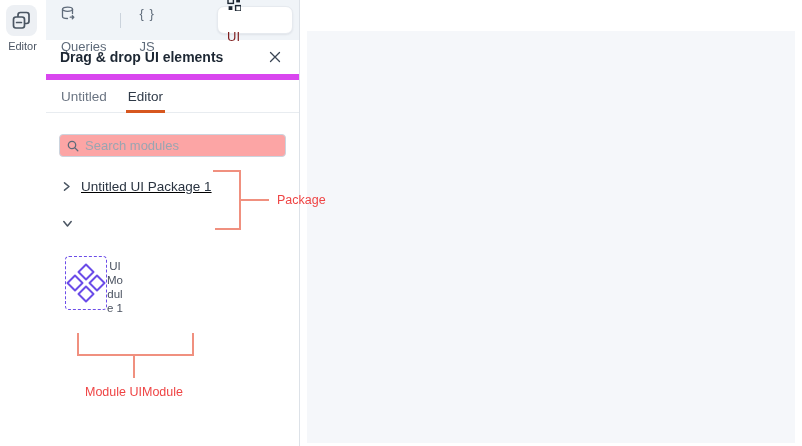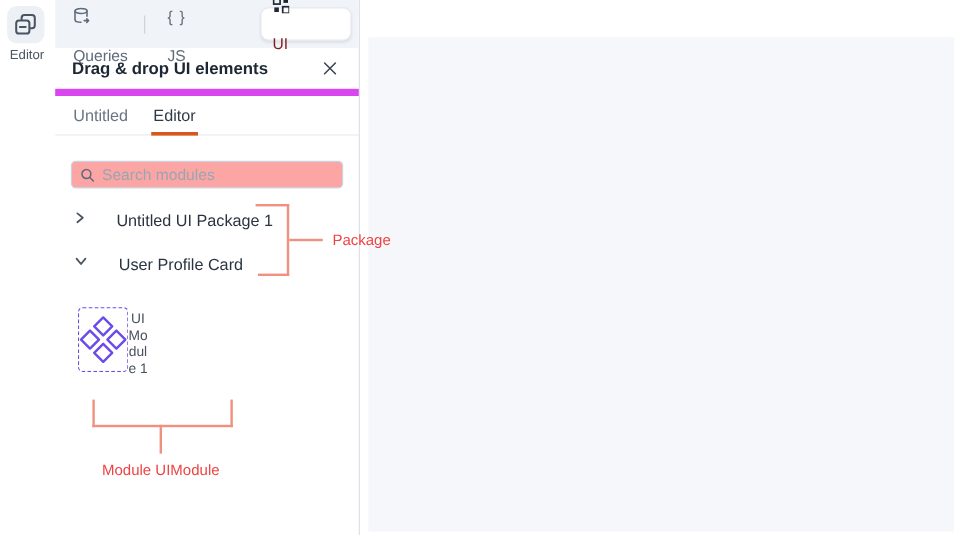--- a/index.html
+++ b/index.html
@@ -67,22 +67,22 @@
     display:flex; align-items:center; gap:6px; height:23px;
     border:1px solid #CBD4DE; border-radius:4px; background:#fca5a5; padding:0 7px;
   }
   .search-box input {
     border:none; outline:none; flex:1; font-size:13px; color:#2A3441;
     font-family:"Liberation Sans","DejaVu Sans",sans-serif; background:transparent;
   }
   .search-box input::placeholder { color:#9AA5B1; }
 
   .pkg-list { margin-top:19px; padding-left:3px; }
-  .pkg-row { display:flex; align-items:flex-start; gap:26px; height:20px;
-    margin-bottom:17px; cursor:pointer; }
+  .pkg-row { display:flex; align-items:center; gap:10px; height:20px;
+    margin-bottom:17px; cursor:pointer;text-decoration:underline; }
   .pkg-name { font-size:13.5px; font-weight:500; color:#2A3441; }
 
   .module-row { display:flex; gap:20px; margin-top:12px; margin-left:6px; }
   .module-item { width:58px; display:flex; flex-direction:row; align-items:center; }
   .module-card {
     width:55px; height:54px; border:1.5px dashed #6B4CE8; border-radius:4px;
     display:flex; align-items:center; justify-content:center; cursor:grab;
     background:#fff;
   }
   .module-name {
@@ -181,21 +181,20 @@
           </svg>
         </span>
         <span class="pkg-name">Untitled UI Package 1</span>
       </div>
       <div class="pkg-row">
         <span style="display:flex;">
           <svg width="11" height="9" viewBox="0 0 11 9" fill="none">
             <path d="M1.8 2.5 5.5 7 9.2 2.5" stroke="#4A5562" stroke-width="1.5" stroke-linecap="round" stroke-linejoin="round"></path>
           </svg>
         </span>
-        <span class="pkg-name">User Profile Card</span>
       </div>
     </div>
 
     <div class="module-row">
       <div class="module-item">
         <div class="module-card">
           <span style="display:flex;">
             <svg width="40" height="40" viewBox="0 0 40 40" fill="none" stroke="#6B4CE8" stroke-width="2" stroke-linejoin="round">
               <path d="M20 1.5 27.5 9 20 16.5 12.5 9Z"></path>
               <path d="M9 12.5 16.5 20 9 27.5 1.5 20Z"></path>

